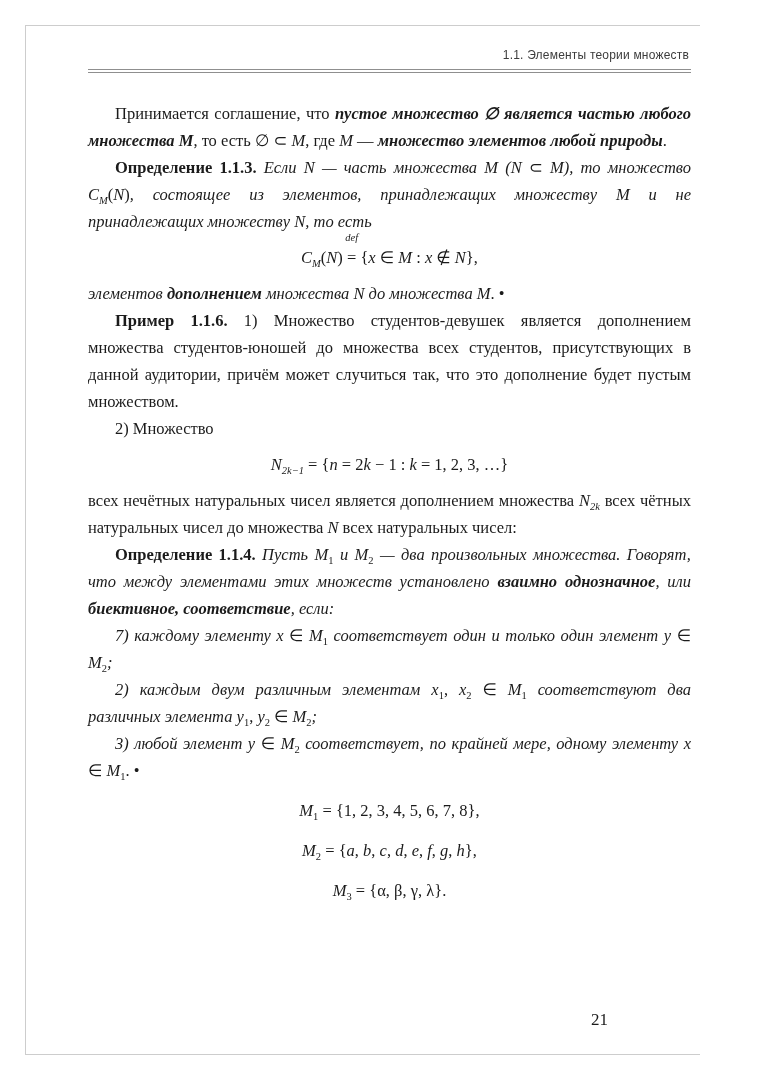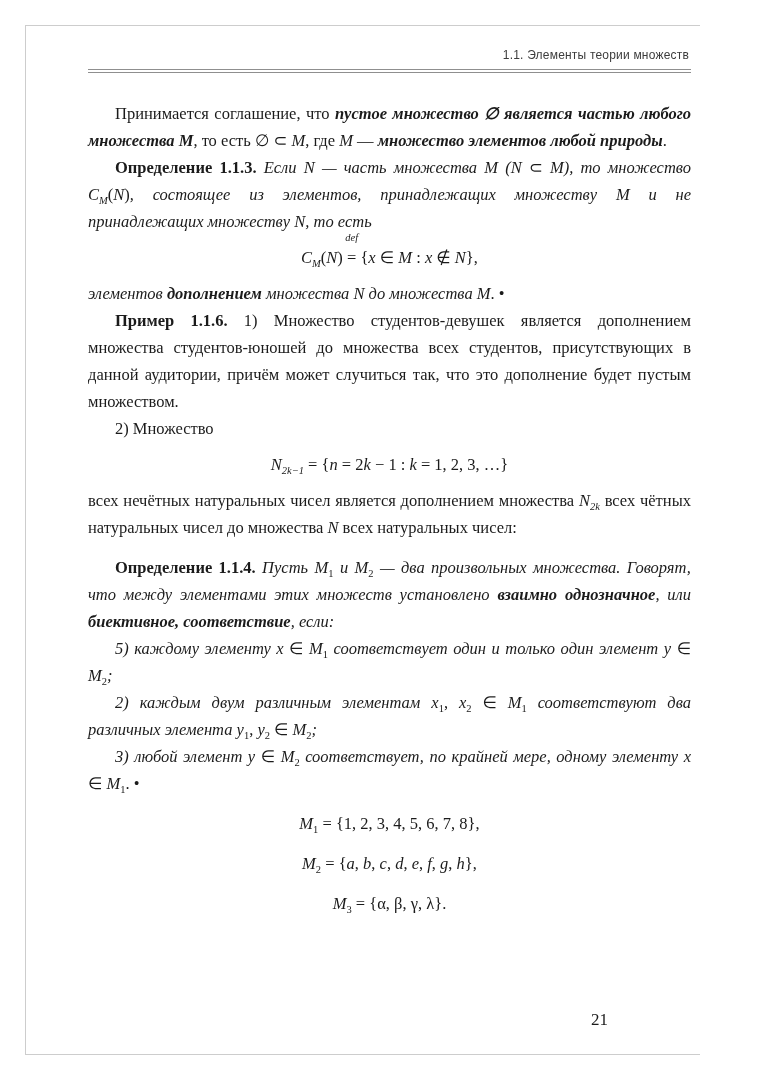--- a/index.html
+++ b/index.html
@@ -40,21 +40,21 @@
     border-bottom: 1.5px solid #8f8f8f;
     margin-bottom: 27px;
   }
   .para {
     margin: 0;
     font-size: 16.5px;
     line-height: 27px;
     text-align: justify;
   }
   .indent { text-indent: 27px; }
-  .spaced { margin-top: 13px; }
+  .spaced { }
   .formula {
     font-size: 16.5px;
     line-height: 27px;
     text-align: center;
     margin: 9px 0 9px 0;
   }
   .fm { margin: 13px 0; }
   .b { font-weight: bold; }
   .i { font-style: italic; }
   sub { font-size: 10.5px; line-height: 0; }
@@ -91,21 +91,21 @@
 
     <p class="para indent"><span>Принимается соглашение, что </span><span class="b i">пустое множество ∅ является частью любого множества М</span><span>, то есть </span><span>∅ ⊂ </span><span class="i">M</span><span>, где </span><span class="i">M</span><span> — </span><span class="b i">множество элементов любой природы</span><span>.</span></p>
     <p class="para indent"><span class="b">Определение 1.1.3.</span><span class="i"> Если </span><span class="i">N</span><span class="i"> — часть множества </span><span class="i">M</span><span class="i"> (</span><span class="i">N</span><span> ⊂ </span><span class="i">M</span><span class="i">), то множество </span><span class="i">C</span><sub class="i">M</sub><span>(</span><span class="i">N</span><span>)</span><span class="i">, состоящее из элементов, принадлежащих множеству </span><span class="i">M</span><span class="i"> и не принадлежащих множеству </span><span class="i">N</span><span class="i">, то есть</span></p>
     <div class="formula"><span class="i">C</span><sub class="i">M</sub><span>(</span><span class="i">N</span><span>) </span><span class="stack"><span class="stack-top">def</span><span class="stack-bot">=</span></span><span> {</span><span class="i">x</span><span> ∈ </span><span class="i">M</span><span> : </span><span class="i">x</span><span> ∉ </span><span class="i">N</span><span>},</span></div>
     <p class="para"><span class="i">элементов </span><span class="b i">дополнением</span><span class="i"> множества </span><span class="i">N</span><span class="i"> до множества </span><span class="i">M</span><span>. •</span></p>
     <p class="para indent"><span class="b">Пример 1.1.6.</span><span> 1) Множество студентов-девушек является дополнением множества студентов-юношей до множества всех студентов, присутствующих в данной аудитории, причём может случиться так, что это дополнение будет пустым множеством.</span></p>
     <p class="para indent"><span>2) Множество</span></p>
     <div class="formula"><span class="i">N</span><sub class="i">2k−1</sub><span> = {</span><span class="i">n</span><span> = 2</span><span class="i">k</span><span> − 1 : </span><span class="i">k</span><span> = 1, 2, 3, …}</span></div>
     <p class="para"><span>всех нечётных натуральных чисел является дополнением множества </span><span class="i">N</span><sub class="i">2k</sub><span> всех чётных натуральных чисел до множества </span><span class="i">N</span><span> всех натуральных чисел:</span></p>
     <p class="para indent spaced"><span class="b">Определение 1.1.4.</span><span class="i"> Пусть </span><span class="i">M</span><sub>1</sub><span class="i"> и </span><span class="i">M</span><sub>2</sub><span class="i"> — два произвольных множества. Говорят, что между элементами этих множеств установлено </span><span class="b i">взаимно однозначное</span><span class="i">, или </span><span class="b i">биективное, соответствие</span><span class="i">, если:</span></p>
-    <p class="para indent"><span class="i">5) каждому элементу </span><span class="i">x</span><span> ∈ </span><span class="i">M</span><sub>1</sub><span class="i"> соответствует один и только один элемент </span><span class="i">y</span><span> ∈ </span><span class="i">M</span><sub>2</sub><span class="i">;</span></p>
+    <p class="para indent"><span class="i">7) каждому элементу </span><span class="i">x</span><span> ∈ </span><span class="i">M</span><sub>1</sub><span class="i"> соответствует один и только один элемент </span><span class="i">y</span><span> ∈ </span><span class="i">M</span><sub>2</sub><span class="i">;</span></p>
     <p class="para indent"><span class="i">2) каждым двум различным элементам </span><span class="i">x</span><sub>1</sub><span>, </span><span class="i">x</span><sub>2</sub><span> ∈ </span><span class="i">M</span><sub>1</sub><span class="i"> соответствуют два различных элемента </span><span class="i">y</span><sub>1</sub><span>, </span><span class="i">y</span><sub>2</sub><span> ∈ </span><span class="i">M</span><sub>2</sub><span class="i">;</span></p>
     <p class="para indent"><span class="i">3) любой элемент </span><span class="i">y</span><span> ∈ </span><span class="i">M</span><sub>2</sub><span class="i"> соответствует, по крайней мере, одному элементу </span><span class="i">x</span><span> ∈ </span><span class="i">M</span><sub>1</sub><span>. •</span></p>
     <div class="formula fm"><span class="i">M</span><sub>1</sub><span> = {1, 2, 3, 4, 5, 6, 7, 8},</span></div>
     <div class="formula fm"><span class="i">M</span><sub>2</sub><span> = {</span><span class="i">a</span><span>, </span><span class="i">b</span><span>, </span><span class="i">c</span><span>, </span><span class="i">d</span><span>, </span><span class="i">e</span><span>, </span><span class="i">f</span><span>, </span><span class="i">g</span><span>, </span><span class="i">h</span><span>},</span></div>
     <div class="formula fm"><span class="i">M</span><sub>3</sub><span> = {α, β, γ, λ}.</span></div>
   </div>
 
   <div class="page-number">21</div>
 </div>
 

